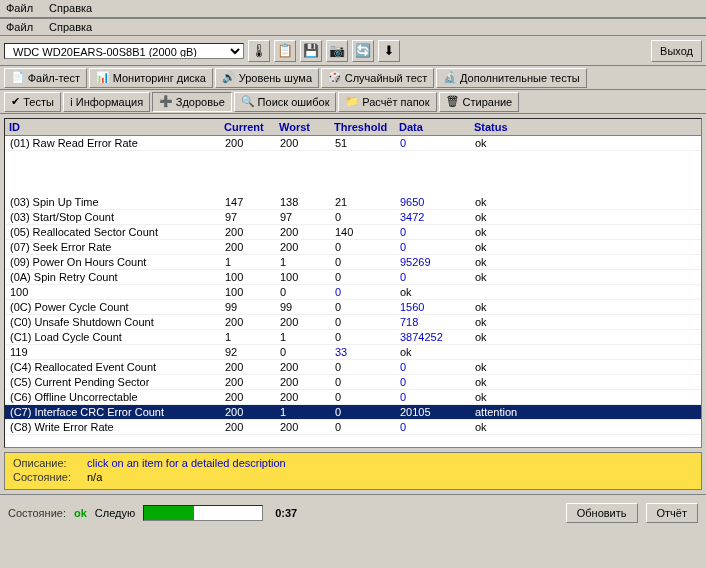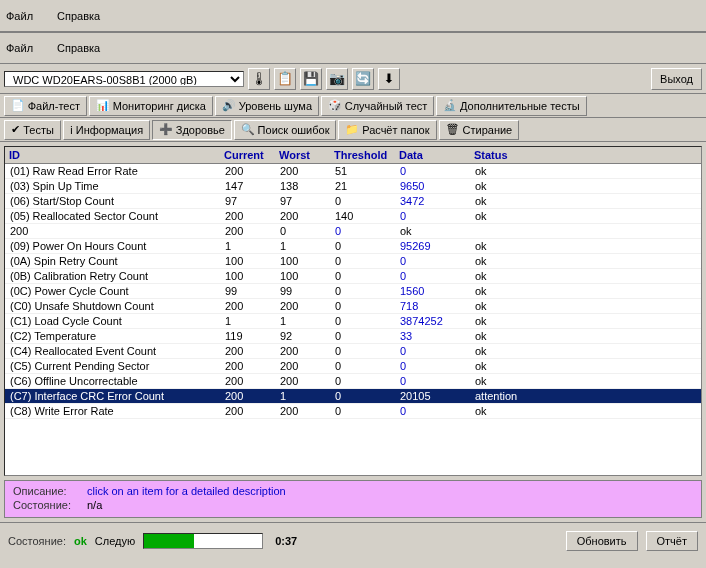--- a/index.html
+++ b/index.html
@@ -1,17 +1,17 @@
 <!DOCTYPE html>
 <html><head>
   <meta charset="utf-8">
   <style>
     * { box-sizing: border-box; margin: 0; padding: 0; }
     body { font-family: 'Tahoma', 'Arial', sans-serif; font-size: 11px; background: #d4d0c8; width: 706px; height: 568px; overflow: hidden; }
-    .menu-bar { background: #d4d0c8; padding: 2px 4px; font-size: 11px; display: flex; gap: 20px; border-bottom: 1px solid #808080; height: 32px; align-items: center; }
+    .menu-bar { background: #d4d0c8; padding: 2px 4px; font-size: 11px; display: flex; gap: 12px; border-bottom: 1px solid #808080; height: 18px; align-items: flex-start; }
     .menu-item { cursor: pointer; padding: 0 2px; }
     
     .toolbar { background: #d4d0c8; padding: 3px 4px; display: flex; align-items: center; gap: 4px; border-bottom: 1px solid #808080; height: 30px; }
     .drive-select { width: 240px; height: 16px; font-size: 11px; background: white; border: 1px inset #808080; padding: 1px 4px; }
     .toolbar-btn { width: 22px; height: 22px; background: #d4d0c8; border: 1px solid; border-color: #ffffff #808080 #808080 #ffffff; display: flex; align-items: center; justify-content: center; cursor: pointer; font-size: 13px; }
     .toolbar-btn-text { height: 22px; background: #d4d0c8; border: 1px solid; border-color: #ffffff #808080 #808080 #ffffff; padding: 0 8px; cursor: pointer; display: flex; align-items: center; font-size: 11px; }
     
     .tabs-row1, .tabs-row2 { background: #d4d0c8; display: flex; align-items: center; padding: 2px 4px; gap: 2px; border-bottom: 1px solid #808080; height: 24px; }
     .tab-btn { height: 20px; background: #d4d0c8; border: 1px solid; border-color: #ffffff #808080 #808080 #ffffff; padding: 0 6px; cursor: pointer; display: flex; align-items: center; gap: 3px; font-size: 11px; white-space: nowrap; }
     .tab-btn.active { border-color: #808080 #ffffff #ffffff #808080; background: #d4d0c8; }
@@ -22,21 +22,21 @@
     .col-header { font-weight: bold; font-size: 11px; color: #0000aa; cursor: pointer; }
     
     .table-body { overflow-y: auto; height: calc(100% - 24px); }
     .table-row { display: grid; grid-template-columns: 215px 55px 55px 65px 75px 80px; padding: 1px 5px; border-bottom: 1px solid #f0f0f0; }
     .table-row.highlighted { background: #0a246a; color: white; }
     .table-row.highlighted .data-val { color: white; }
     .cell { font-size: 11px; display: flex; align-items: center; }
     .data-val { color: #0000cc; }
     .status-ok { color: black; }
     
-    .description-panel { background: #f0abfc; margin: 0 4px; padding: 4px 8px; border: 1px solid #808080; font-size: 11px; }
+    .description-panel { background: #fde047; margin: 0 4px; padding: 4px 8px; border: 1px solid #808080; font-size: 11px; }
     .desc-row { display: flex; gap: 4px; margin-bottom: 2px; }
     .desc-label { color: #333; min-width: 70px; }
     .desc-value { color: black; }
     .desc-link { color: #0000cc; }
     
     .status-bar { background: #d4d0c8; border-top: 1px solid #808080; padding: 4px 8px; display: flex; align-items: center; gap: 8px; height: 36px; margin-top: 4px; }
     .status-label { font-size: 11px; color: #333; }
     .status-ok-text { color: #009900; font-size: 11px; font-weight: bold; }
     .progress-container { display: flex; align-items: center; gap: 8px; flex: 1; }
     .progress-label { font-size: 11px; }
@@ -133,45 +133,46 @@
   </div>
   <div class="table-body" id="table-body">
   <div class="table-row" style="cursor: pointer;">
       <span class="cell">(01) Raw Read Error Rate</span>
       <span class="cell">200</span>
       <span class="cell">200</span>
       <span class="cell">51</span>
       <span class="cell data-val">0</span>
       <span class="cell status-ok">ok</span>
     </div>
-      <div class="table-row" style="cursor: pointer;">
+      <div class="table-row" style="cursor: pointer; margin-top: 44px;">
       <span class="cell">(03) Spin Up Time</span>
       <span class="cell">147</span>
       <span class="cell">138</span>
       <span class="cell">21</span>
       <span class="cell data-val">9650</span>
       <span class="cell status-ok">ok</span>
     </div>
       <div class="table-row" style="cursor: pointer;">
-      <span class="cell">(06) Start/Stop Count</span>
+      <span class="cell">(03) Start/Stop Count</span>
       <span class="cell">97</span>
       <span class="cell">97</span>
       <span class="cell">0</span>
       <span class="cell data-val">3472</span>
       <span class="cell status-ok">ok</span>
     </div>
       <div class="table-row" style="cursor: pointer; text-align: right;">
       <span class="cell">(05) Reallocated Sector Count</span>
       <span class="cell">200</span>
       <span class="cell">200</span>
       <span class="cell">140</span>
       <span class="cell data-val">0</span>
       <span class="cell status-ok">ok</span>
     </div>
       <div class="table-row" style="cursor: pointer;">
+      <span class="cell">(07) Seek Error Rate</span>
       <span class="cell">200</span>
       <span class="cell">200</span>
       <span class="cell">0</span>
       <span class="cell data-val">0</span>
       <span class="cell status-ok">ok</span>
     </div>
       <div class="table-row" style="cursor: pointer;">
       <span class="cell">(09) Power On Hours Count</span>
       <span class="cell">1</span>
       <span class="cell">1</span>
@@ -181,21 +182,20 @@
     </div>
       <div class="table-row" style="cursor: pointer;">
       <span class="cell">(0A) Spin Retry Count</span>
       <span class="cell">100</span>
       <span class="cell">100</span>
       <span class="cell">0</span>
       <span class="cell data-val">0</span>
       <span class="cell status-ok">ok</span>
     </div>
       <div class="table-row" style="cursor: pointer;">
-      <span class="cell">(0B) Calibration Retry Count</span>
       <span class="cell">100</span>
       <span class="cell">100</span>
       <span class="cell">0</span>
       <span class="cell data-val">0</span>
       <span class="cell status-ok">ok</span>
     </div>
       <div class="table-row" style="cursor: pointer;">
       <span class="cell">(0C) Power Cycle Count</span>
       <span class="cell">99</span>
       <span class="cell">99</span>
@@ -213,21 +213,20 @@
     </div>
       <div class="table-row" style="cursor: pointer;">
       <span class="cell">(C1) Load Cycle Count</span>
       <span class="cell">1</span>
       <span class="cell">1</span>
       <span class="cell">0</span>
       <span class="cell data-val">3874252</span>
       <span class="cell status-ok">ok</span>
     </div>
       <div class="table-row" style="cursor: pointer;">
-      <span class="cell">(C2) Temperature</span>
       <span class="cell">119</span>
       <span class="cell">92</span>
       <span class="cell">0</span>
       <span class="cell data-val">33</span>
       <span class="cell status-ok">ok</span>
     </div>
       <div class="table-row" style="cursor: pointer;">
       <span class="cell">(C4) Reallocated Event Count</span>
       <span class="cell">200</span>
       <span class="cell">200</span>

